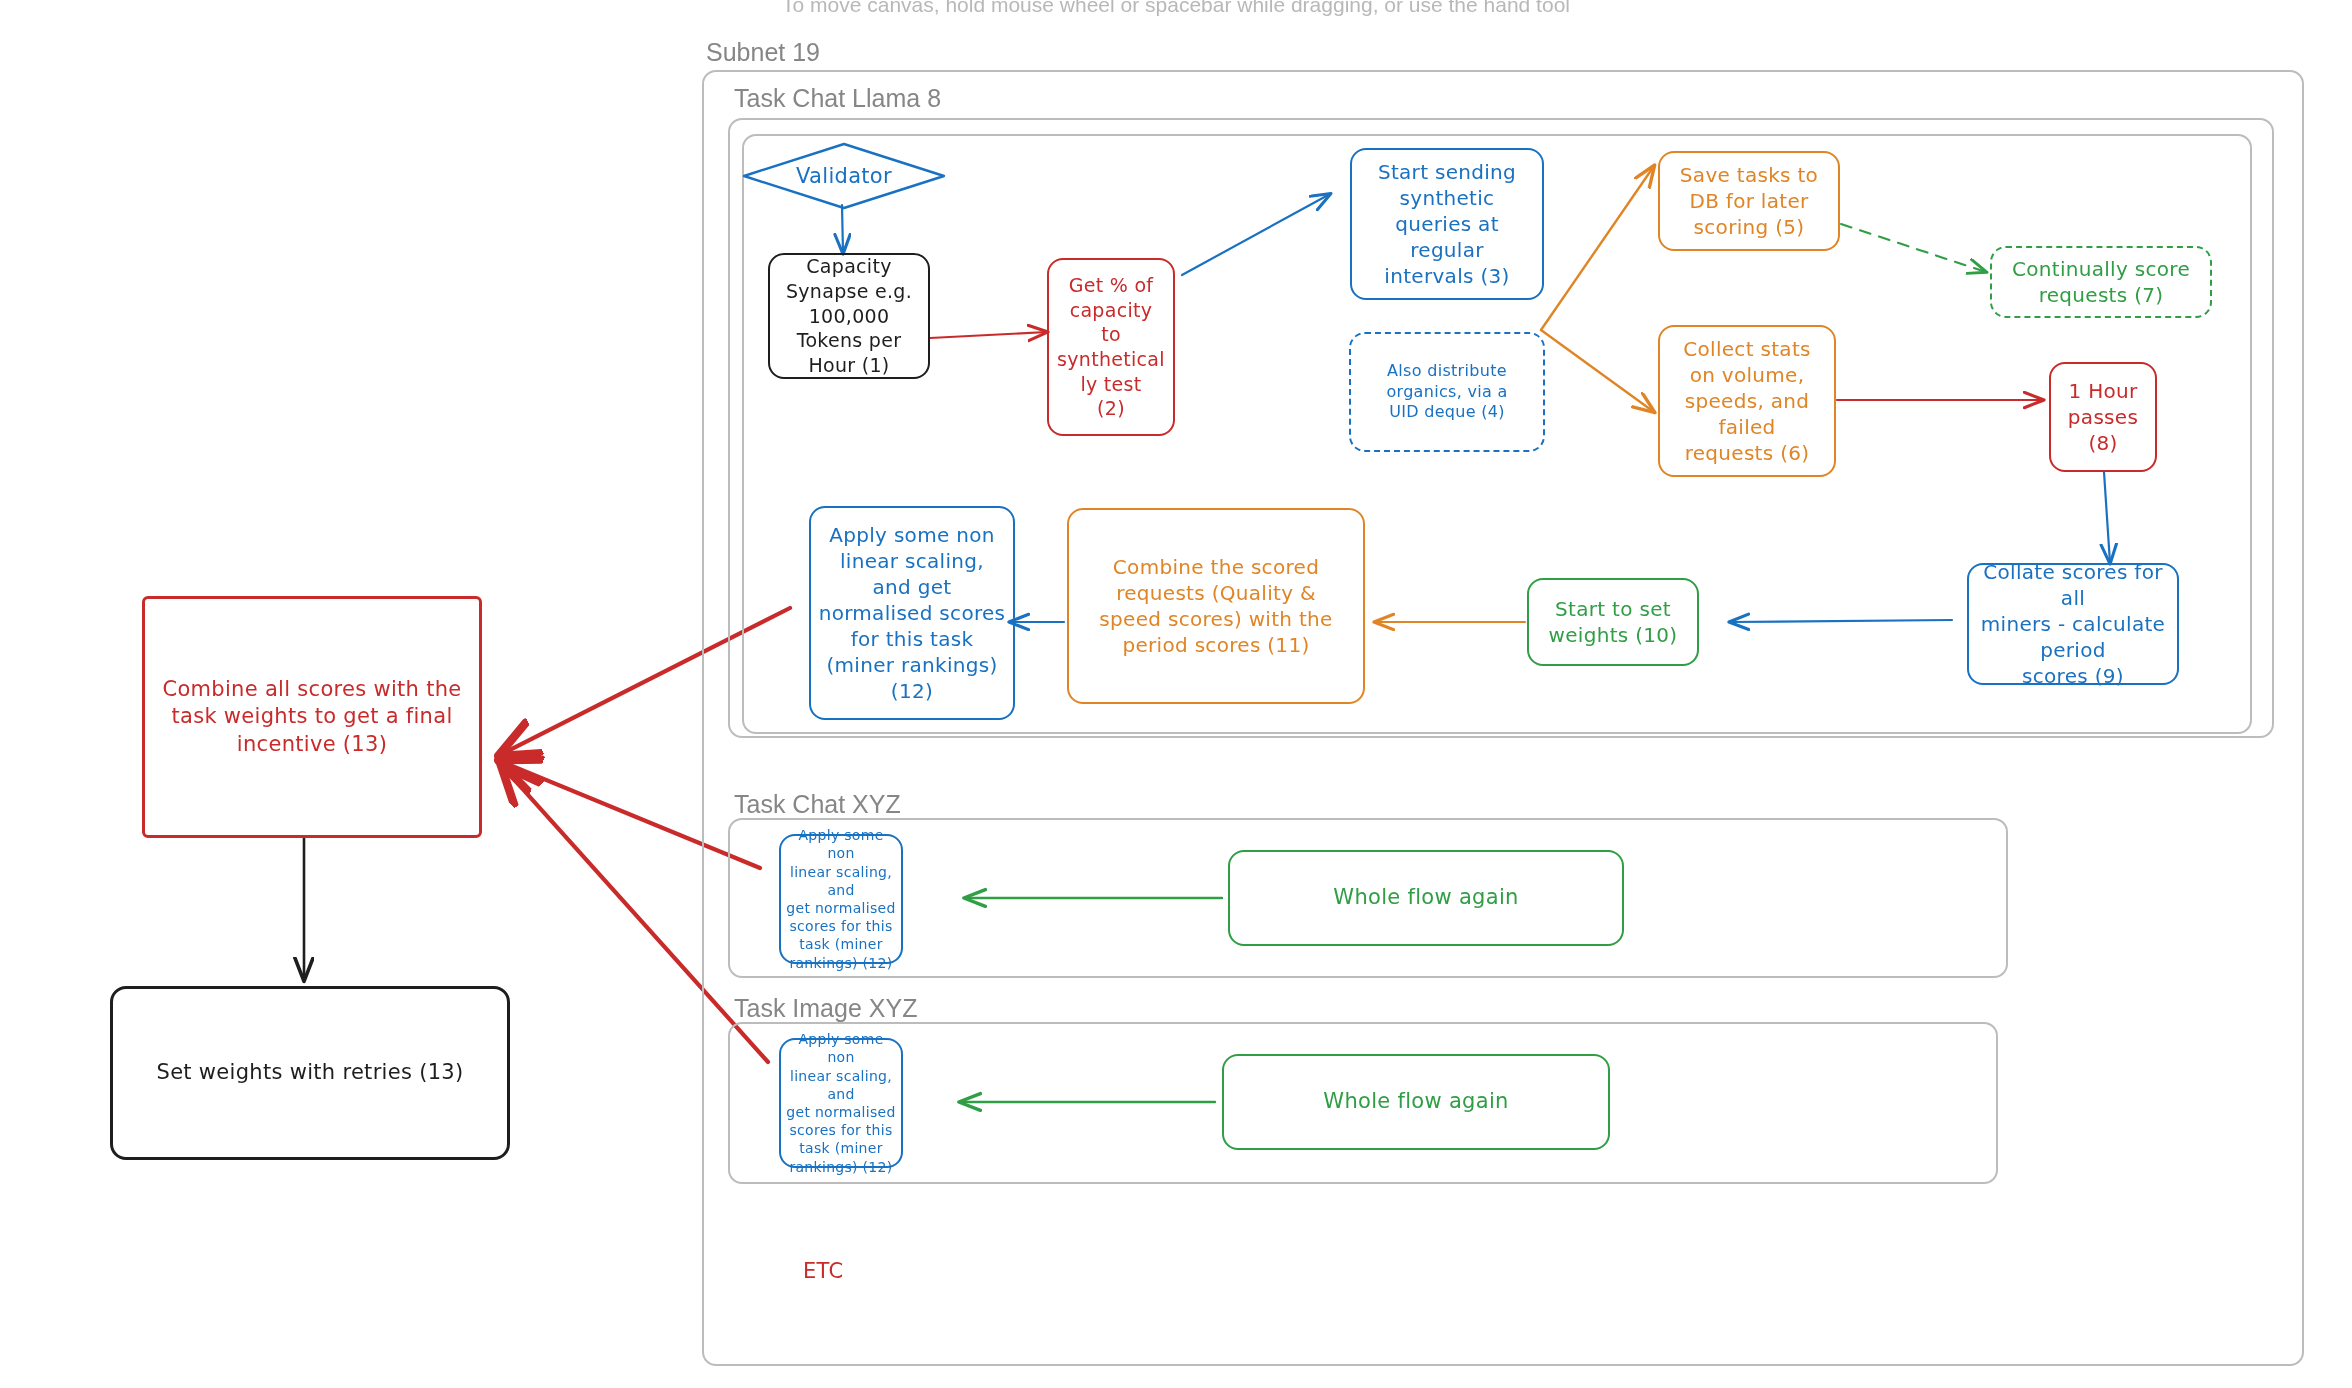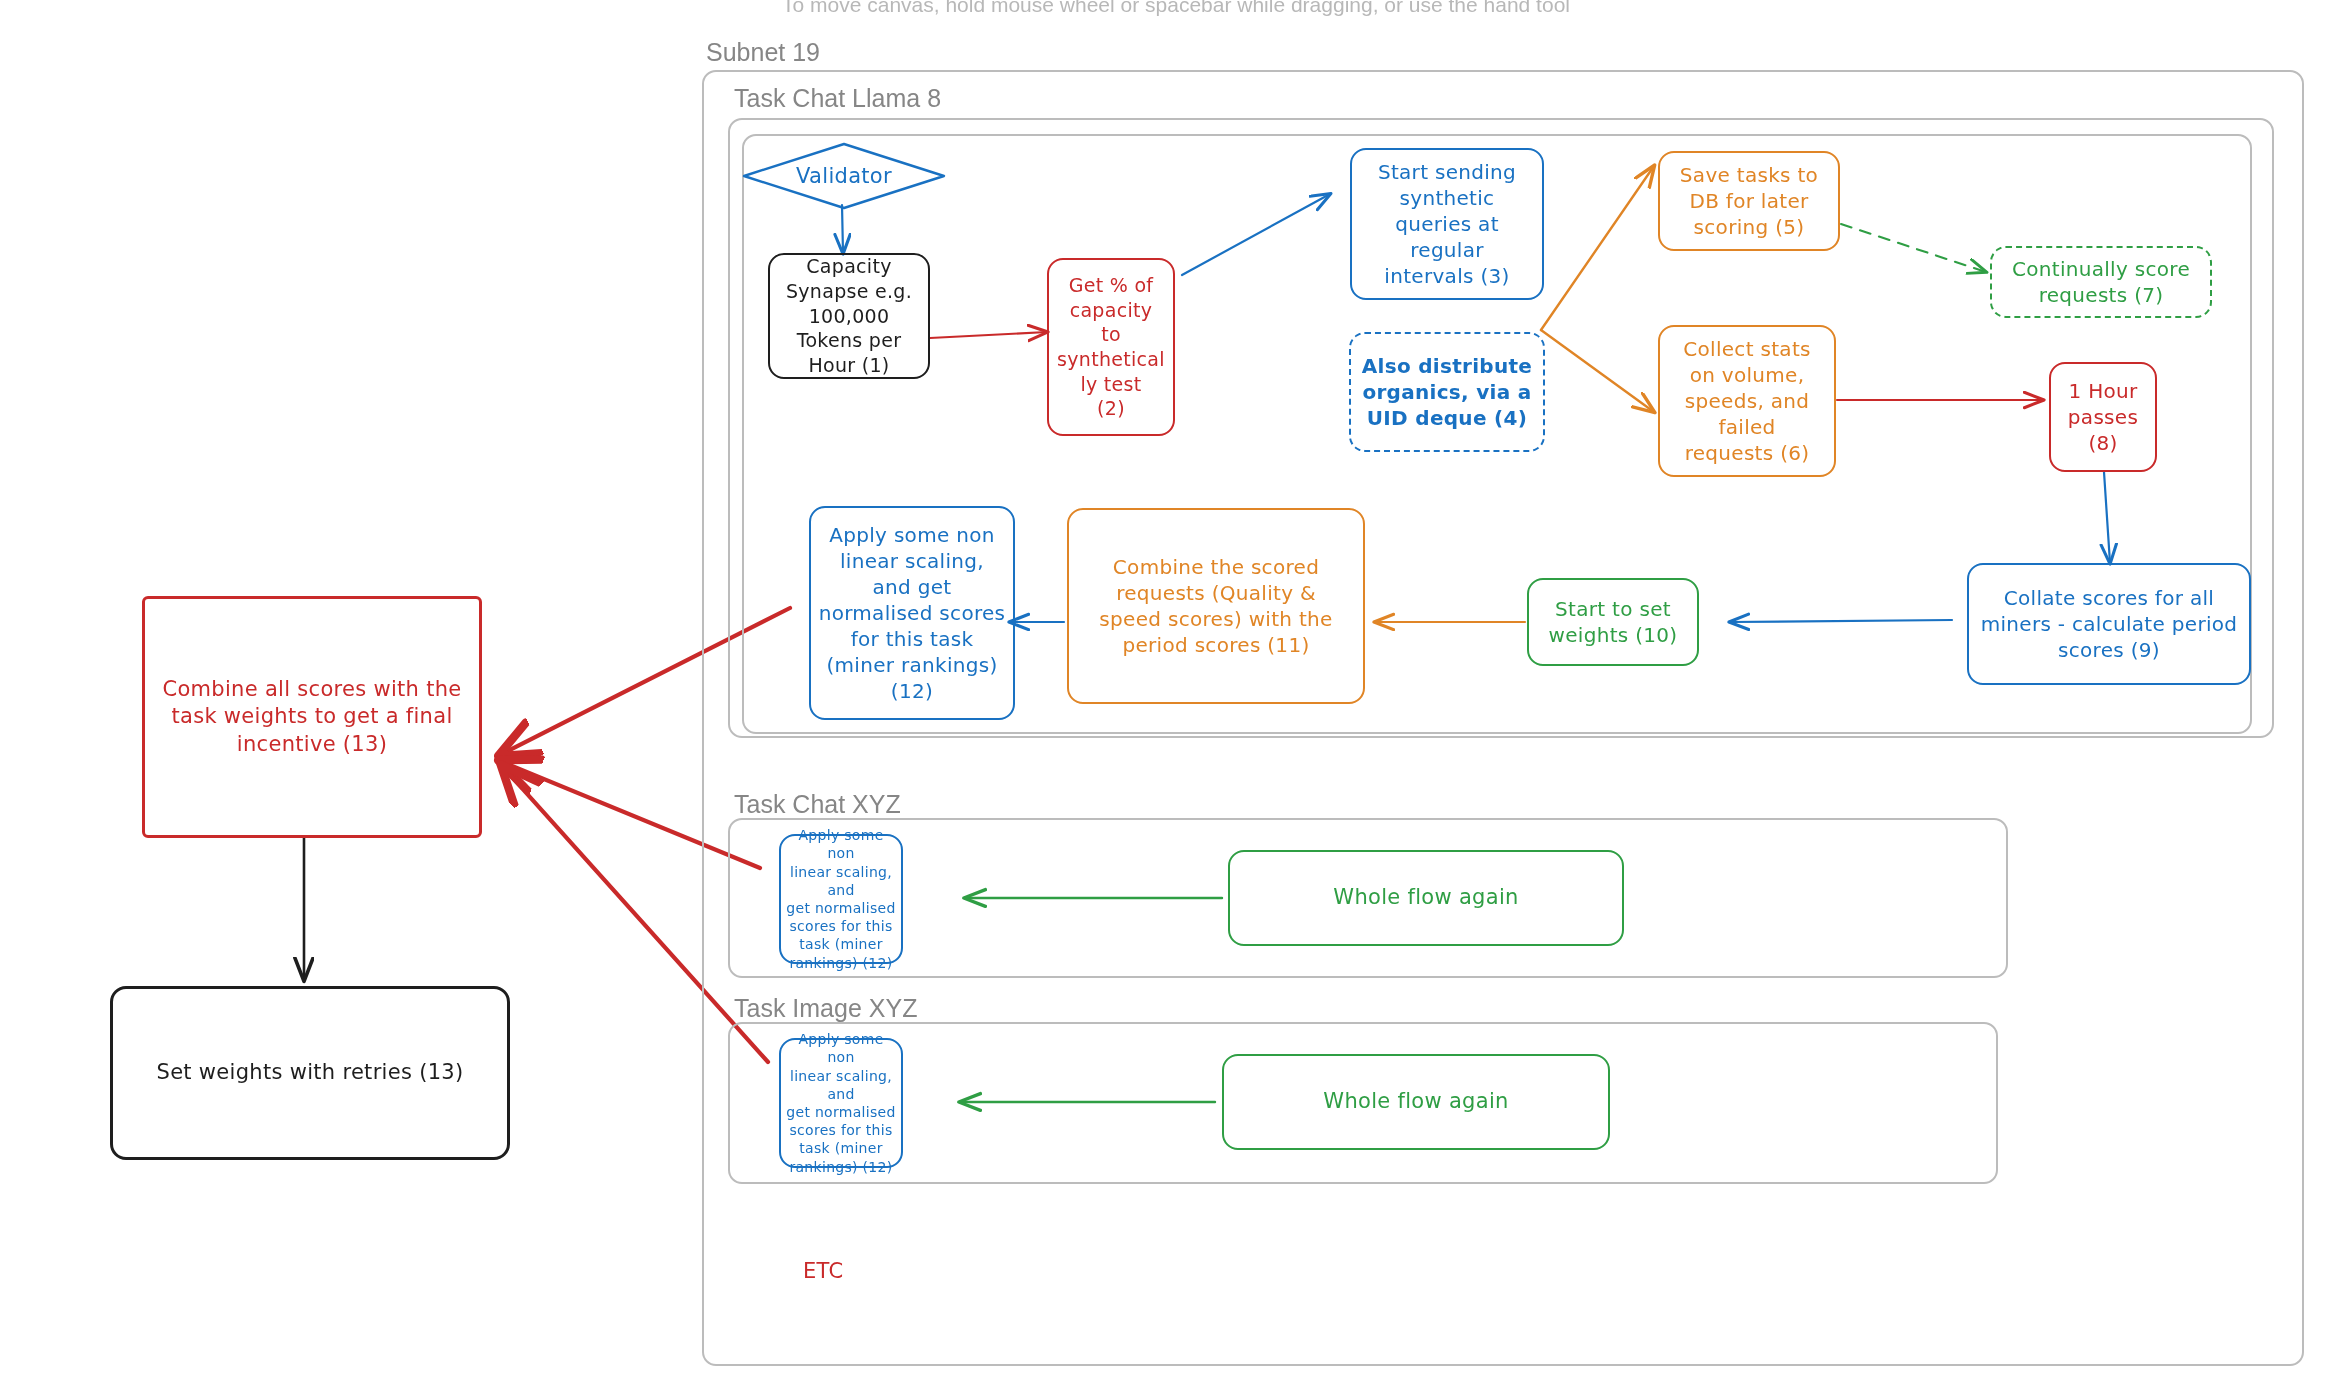--- a/index.html
+++ b/index.html
@@ -194,42 +194,42 @@
 synthetical
 ly test
 (2)</div>
 
   <div class="node blue hand" style="left:1335px; top:148px; width:194px; height:152px; font-size:20px;">Start sending
 synthetic
 queries at
 regular
 intervals (3)</div>
 
-  <div class="node blue dashed hand" style="left:1334px; top:332px; width:196px; height:120px; font-size:20px;font-weight:bold;">Also distribute
+  <div class="node blue dashed hand" style="left:1334px; top:332px; width:196px; height:120px; font-size:16px;">Also distribute
 organics, via a
 UID deque (4)</div>
 
   <div class="node orange hand" style="left:1658px; top:151px; width:182px; height:100px; font-size:20px;">Save tasks to
 DB for later
 scoring (5)</div>
 
   <div class="node orange hand" style="left:1658px; top:325px; width:178px; height:152px; font-size:20px;">Collect stats
 on volume,
 speeds, and
 failed
 requests (6)</div>
 
   <div class="node green dashed hand" style="left:1990px; top:246px; width:222px; height:72px; font-size:20px;">Continually score
 requests (7)</div>
 
   <div class="node red hand" style="left:2049px; top:362px; width:108px; height:110px; font-size:20px;">1 Hour
 passes
 (8)</div>
 
-  <div class="node blue hand" style="left:1952px; top:563px; width:284px; height:122px; font-size:20px;">Collate scores for all
+  <div class="node blue hand" style="left:1952px; top:563px; width:212px; height:122px; font-size:20px;">Collate scores for all
 miners - calculate period
 scores (9)</div>
 
   <div class="node green hand" style="left:1527px; top:578px; width:172px; height:88px; font-size:20px;">Start to set
 weights (10)</div>
 
   <div class="node orange hand" style="left:1067px; top:508px; width:298px; height:196px; font-size:20px;">Combine the scored
 requests (Quality &amp;
 speed scores) with the
 period scores (11)</div>

